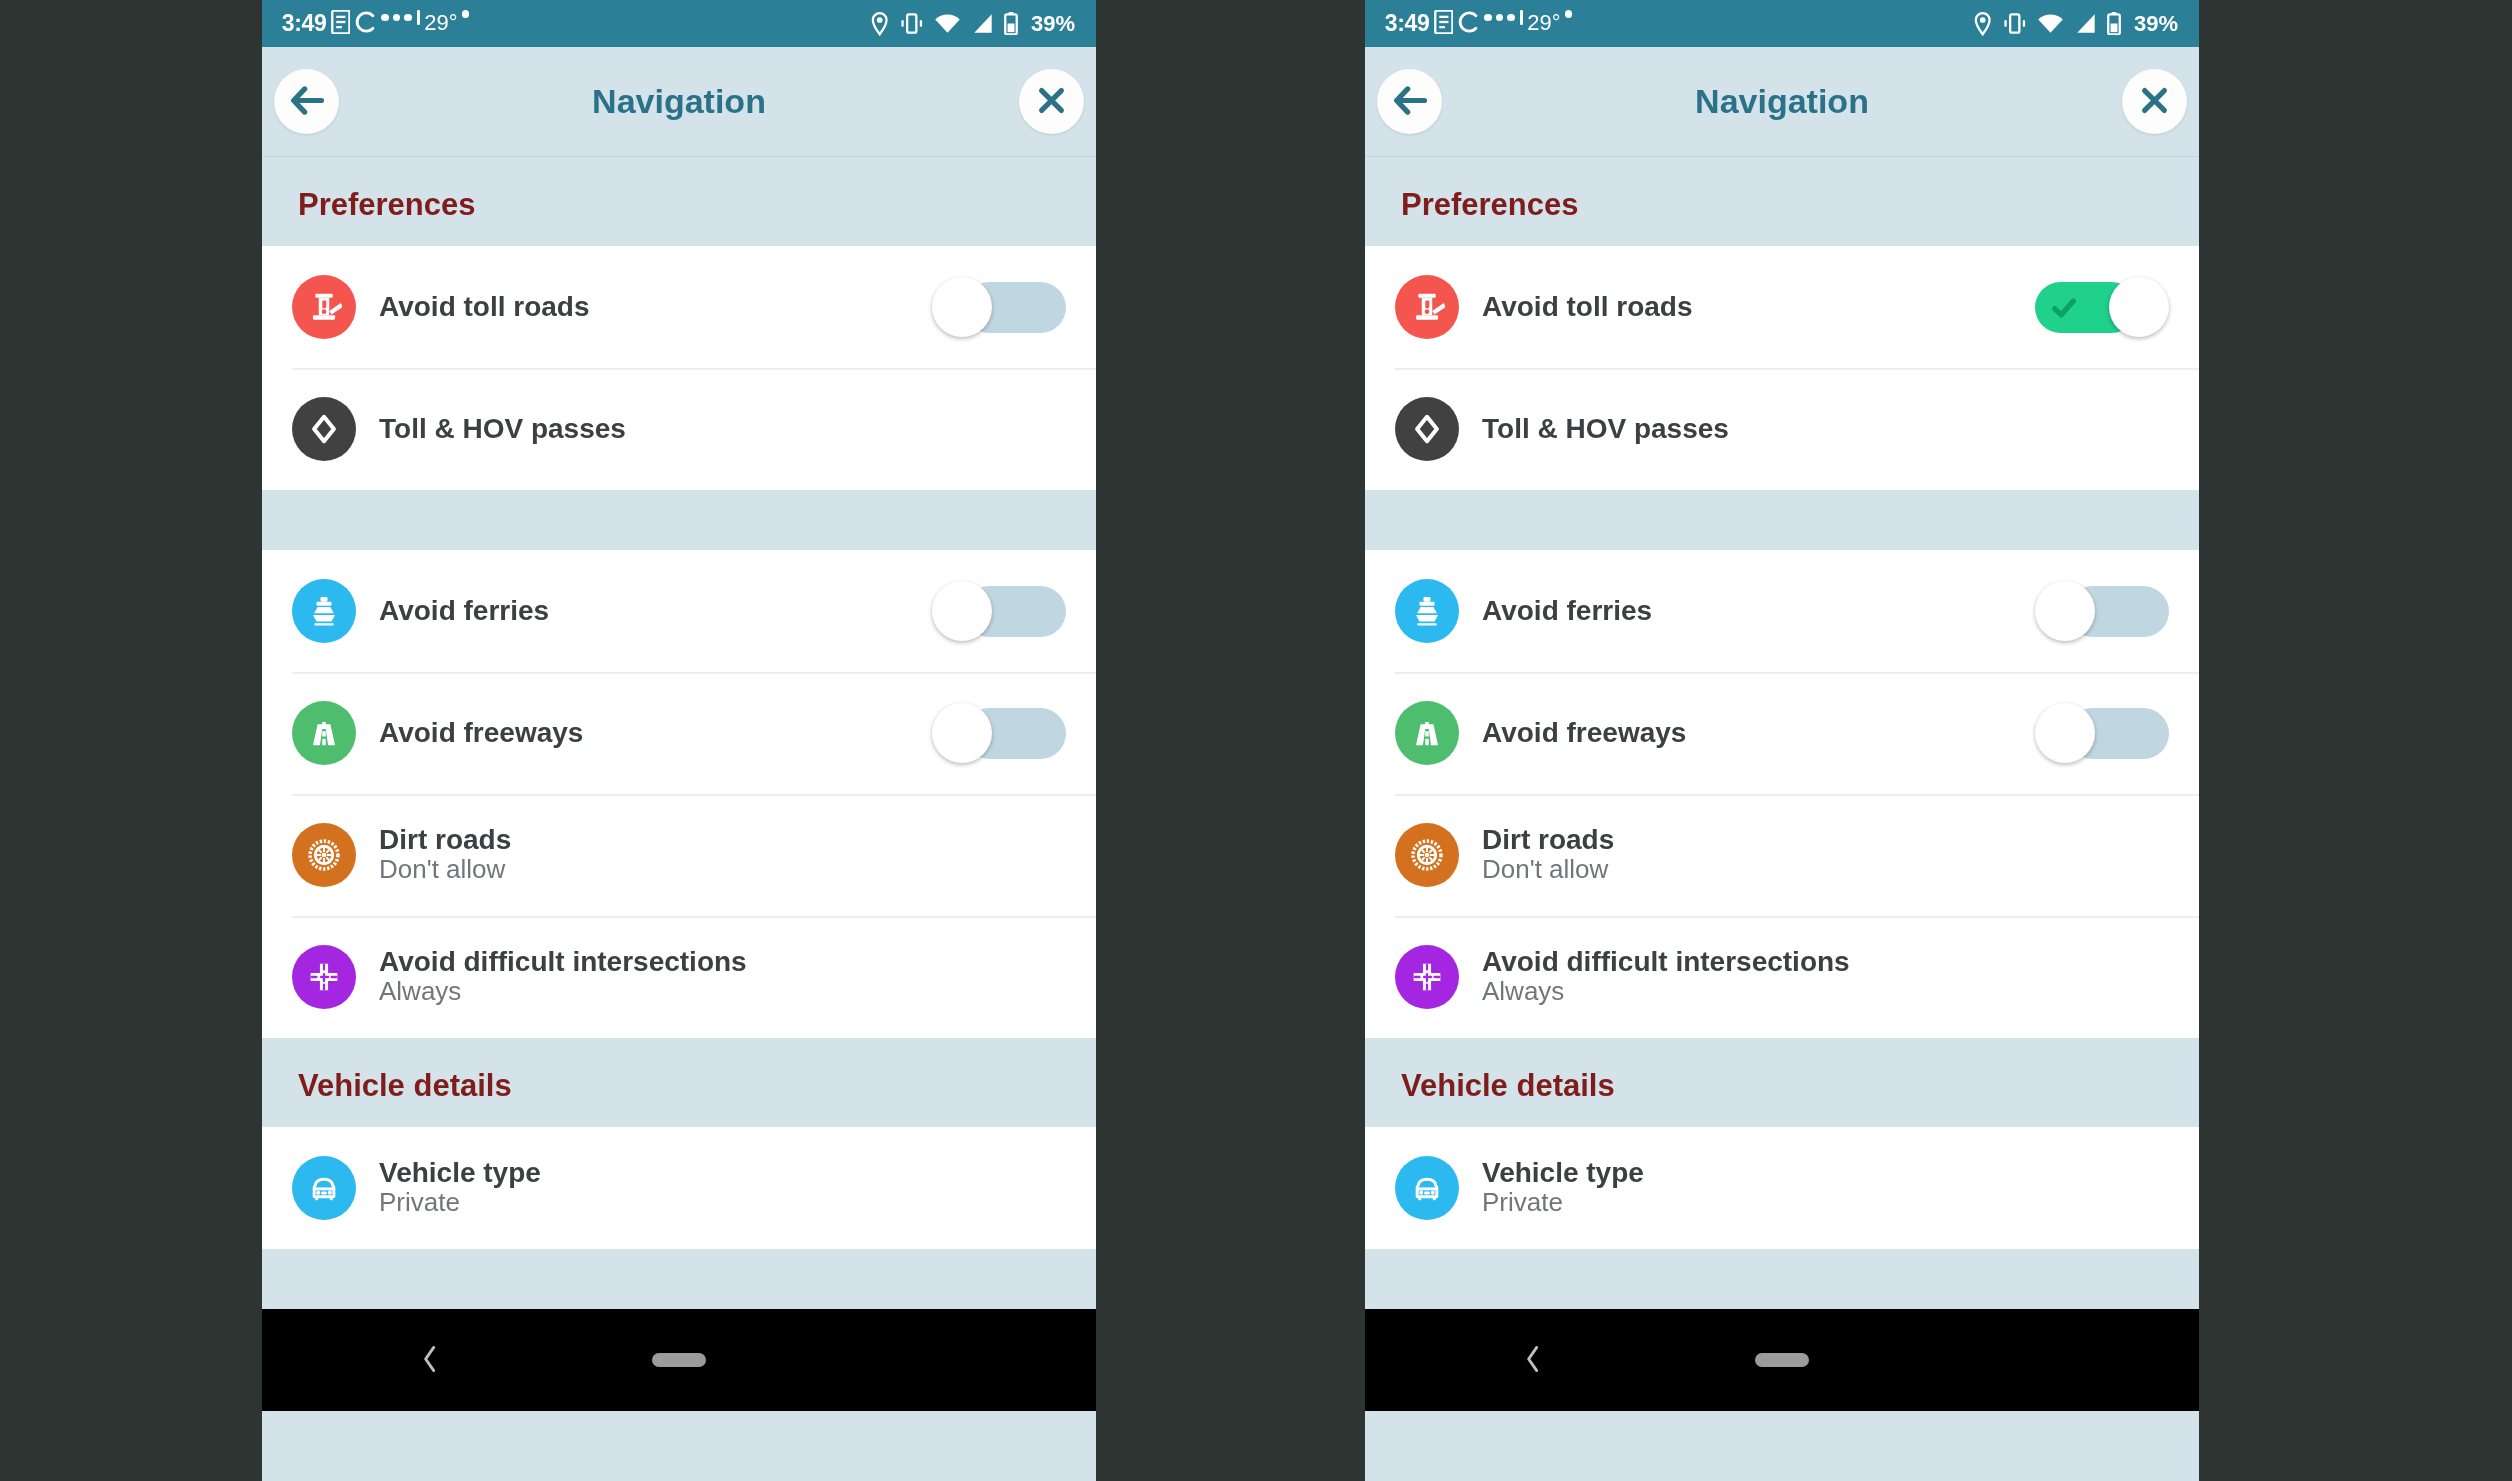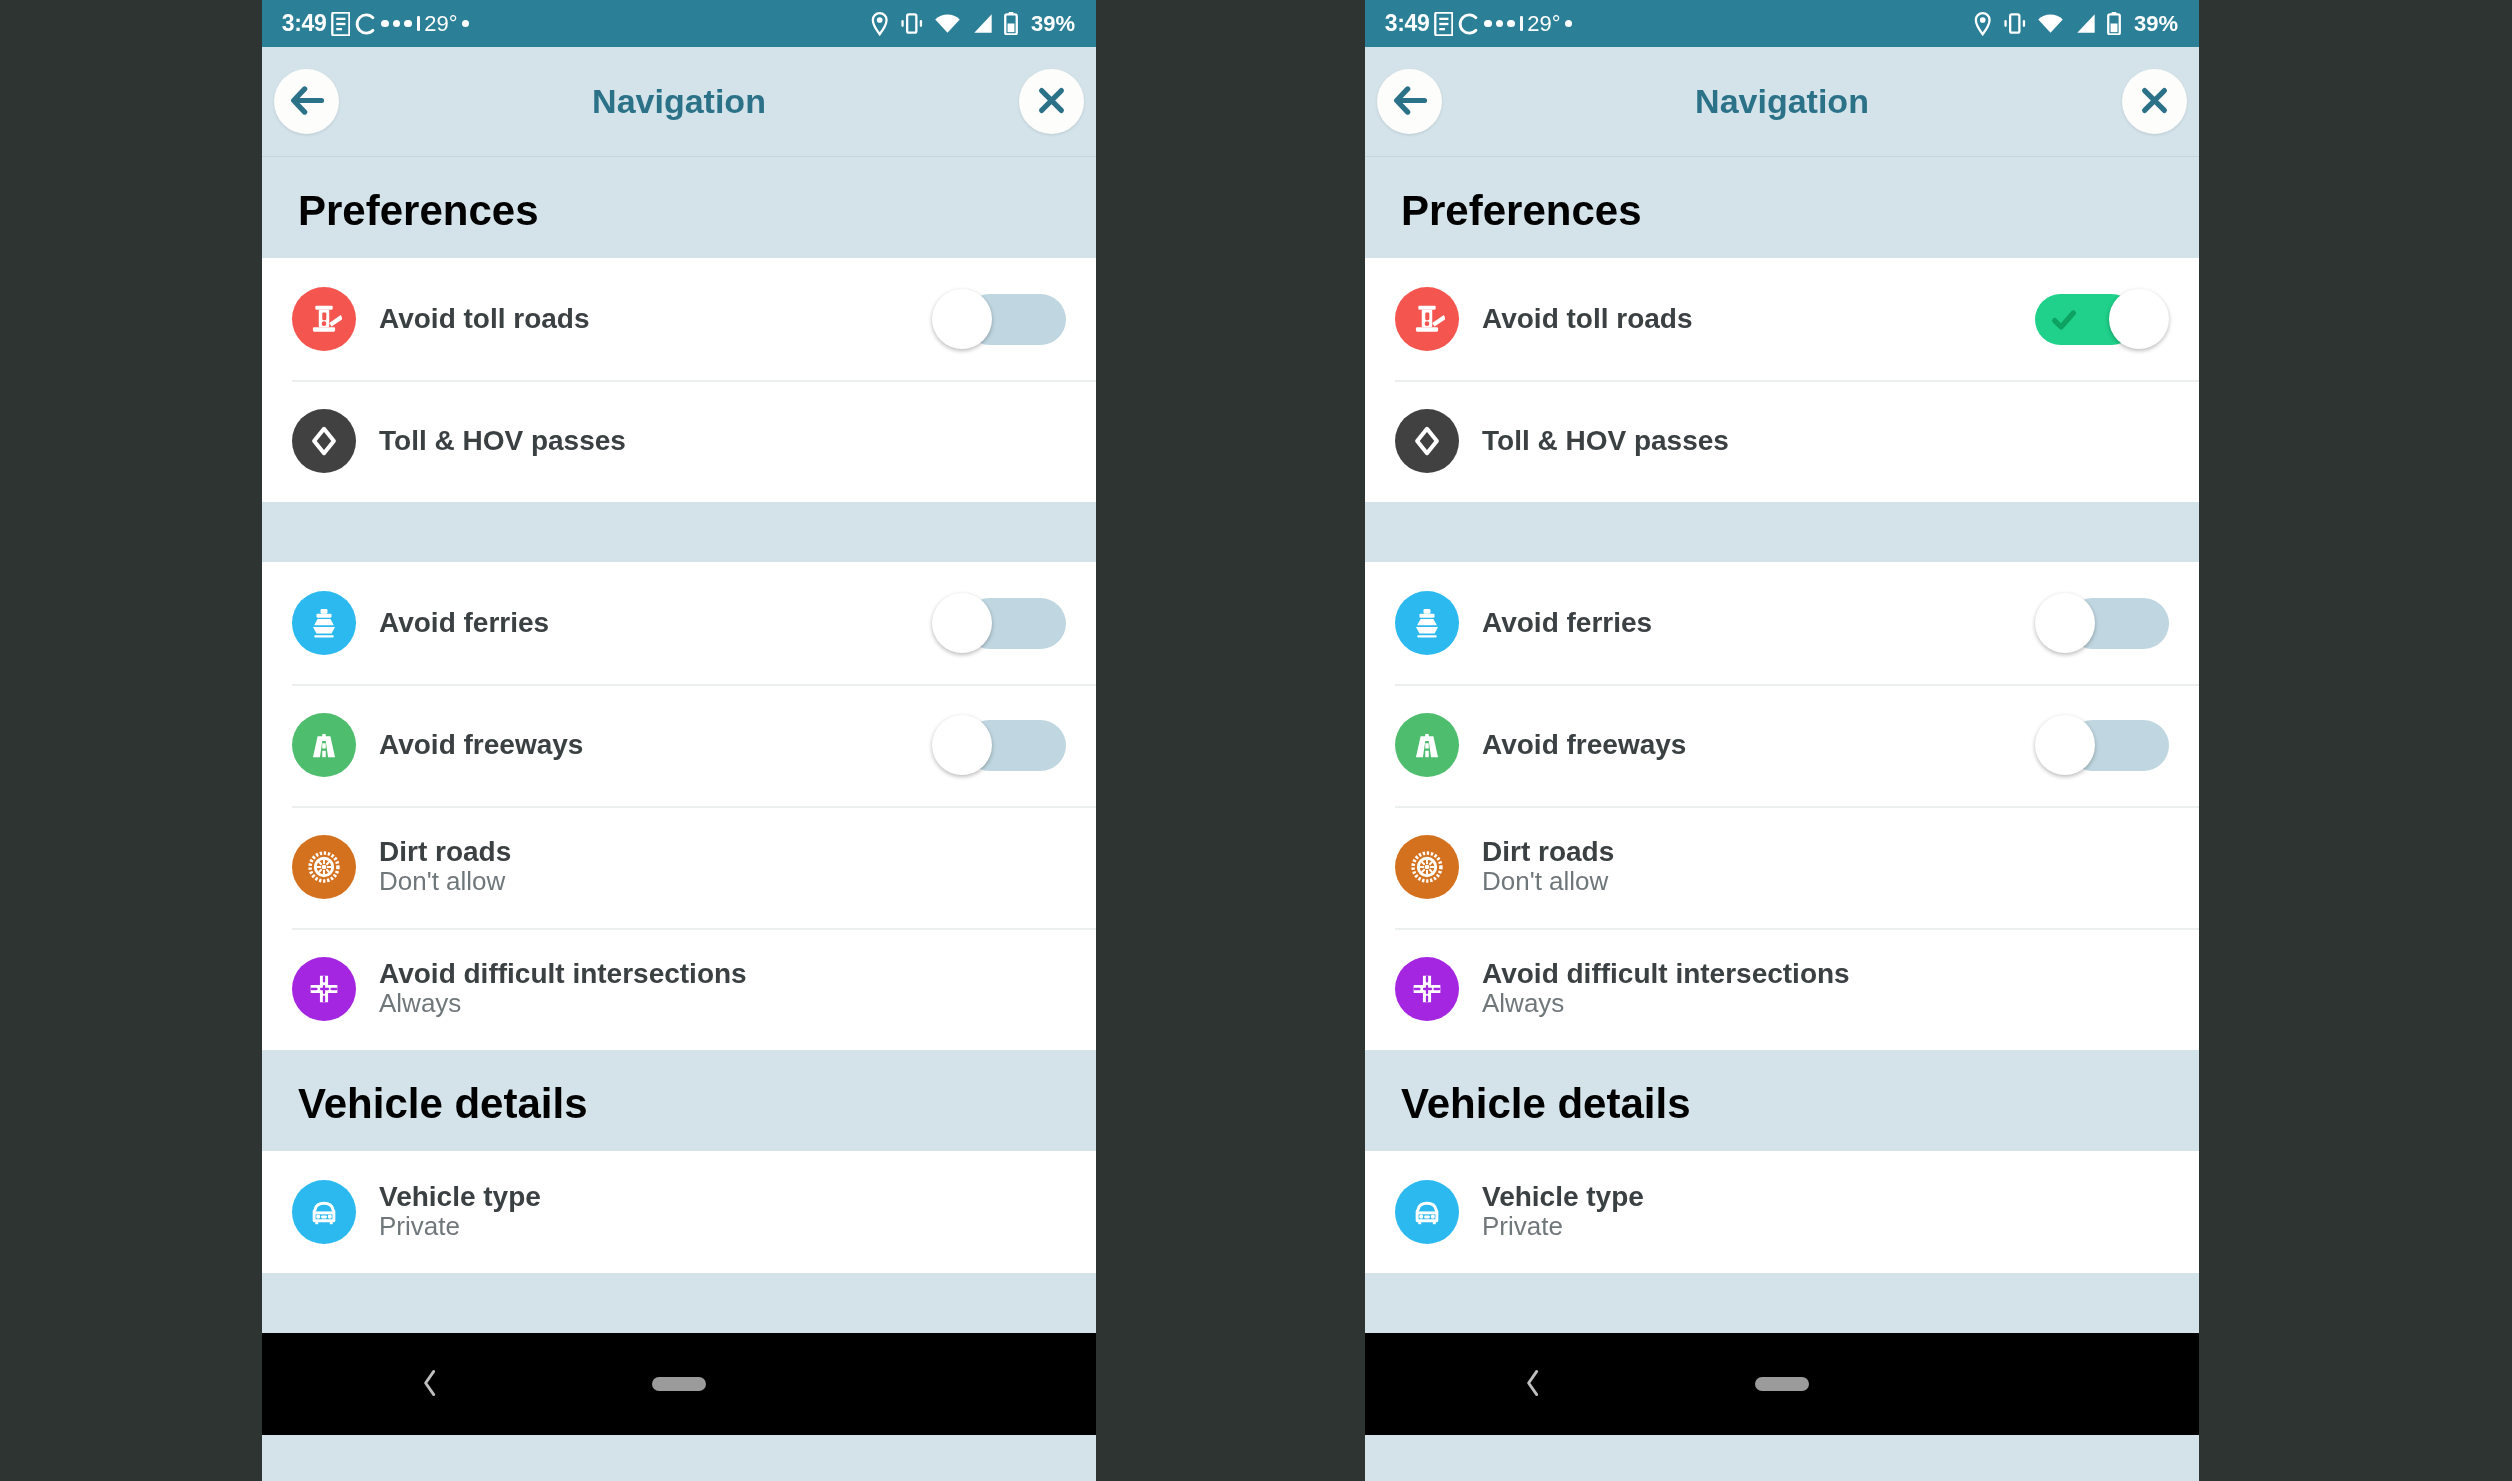--- a/index.html
+++ b/index.html
@@ -29,21 +29,21 @@
 
   
   .statusbar {
     height: 47px;
     background: #2b7f96;
     display: flex;
     align-items: center;
     padding: 0 21px 0 19.7px;
     color: #ffffff;
   }
-  .sb-left  { display: flex; align-items: center; gap: 4px; }
+  .sb-left  { display: flex; align-items: flex-start; gap: 4px; }
   .sb-right { display: flex; align-items: center; gap: 10.4px; margin-left: auto; }
   .sb-time {
     font-size: 23px; font-weight: bold; letter-spacing: -0.3px;
   }
   .sb-temp { font-size: 22px; font-weight: normal; }
   .sb-batt { font-size: 22px; font-weight: bold; margin-left: 2.3px; }
   .sb-dot { width: 7.5px; height: 7.5px; border-radius: 50%; background:#fff; display:inline-block; }
   .sb-ico { display: inline-flex; align-items: center; }
   .dots3 { display: flex; align-items: center; gap: 4px; }
   .dots3 i { width: 7.5px; height: 7.5px; border-radius: 50%; background: #fff; display:block; }
@@ -73,23 +73,23 @@
     font-size: 34px; font-weight: bold; color: #2b7289;
     pointer-events: none;
   }
 
   
   .content { background: #d4e3ea; }
 
   .section-head {
     background: #d4e3ea;
     padding: 30px 36px 23px 36px;
-    font-size: 42px;
+    font-size: 31px;
     font-weight: bold;
-    color: #000000;
+    color: #7f1d1d;
   }
   .gap-band { height: 60px; background: #d4e3ea; }
 
   .card { background: #ffffff; }
 
   .row {
     display: flex;
     align-items: center;
     padding: 0 30px 0 30px;
     height: 122px;

